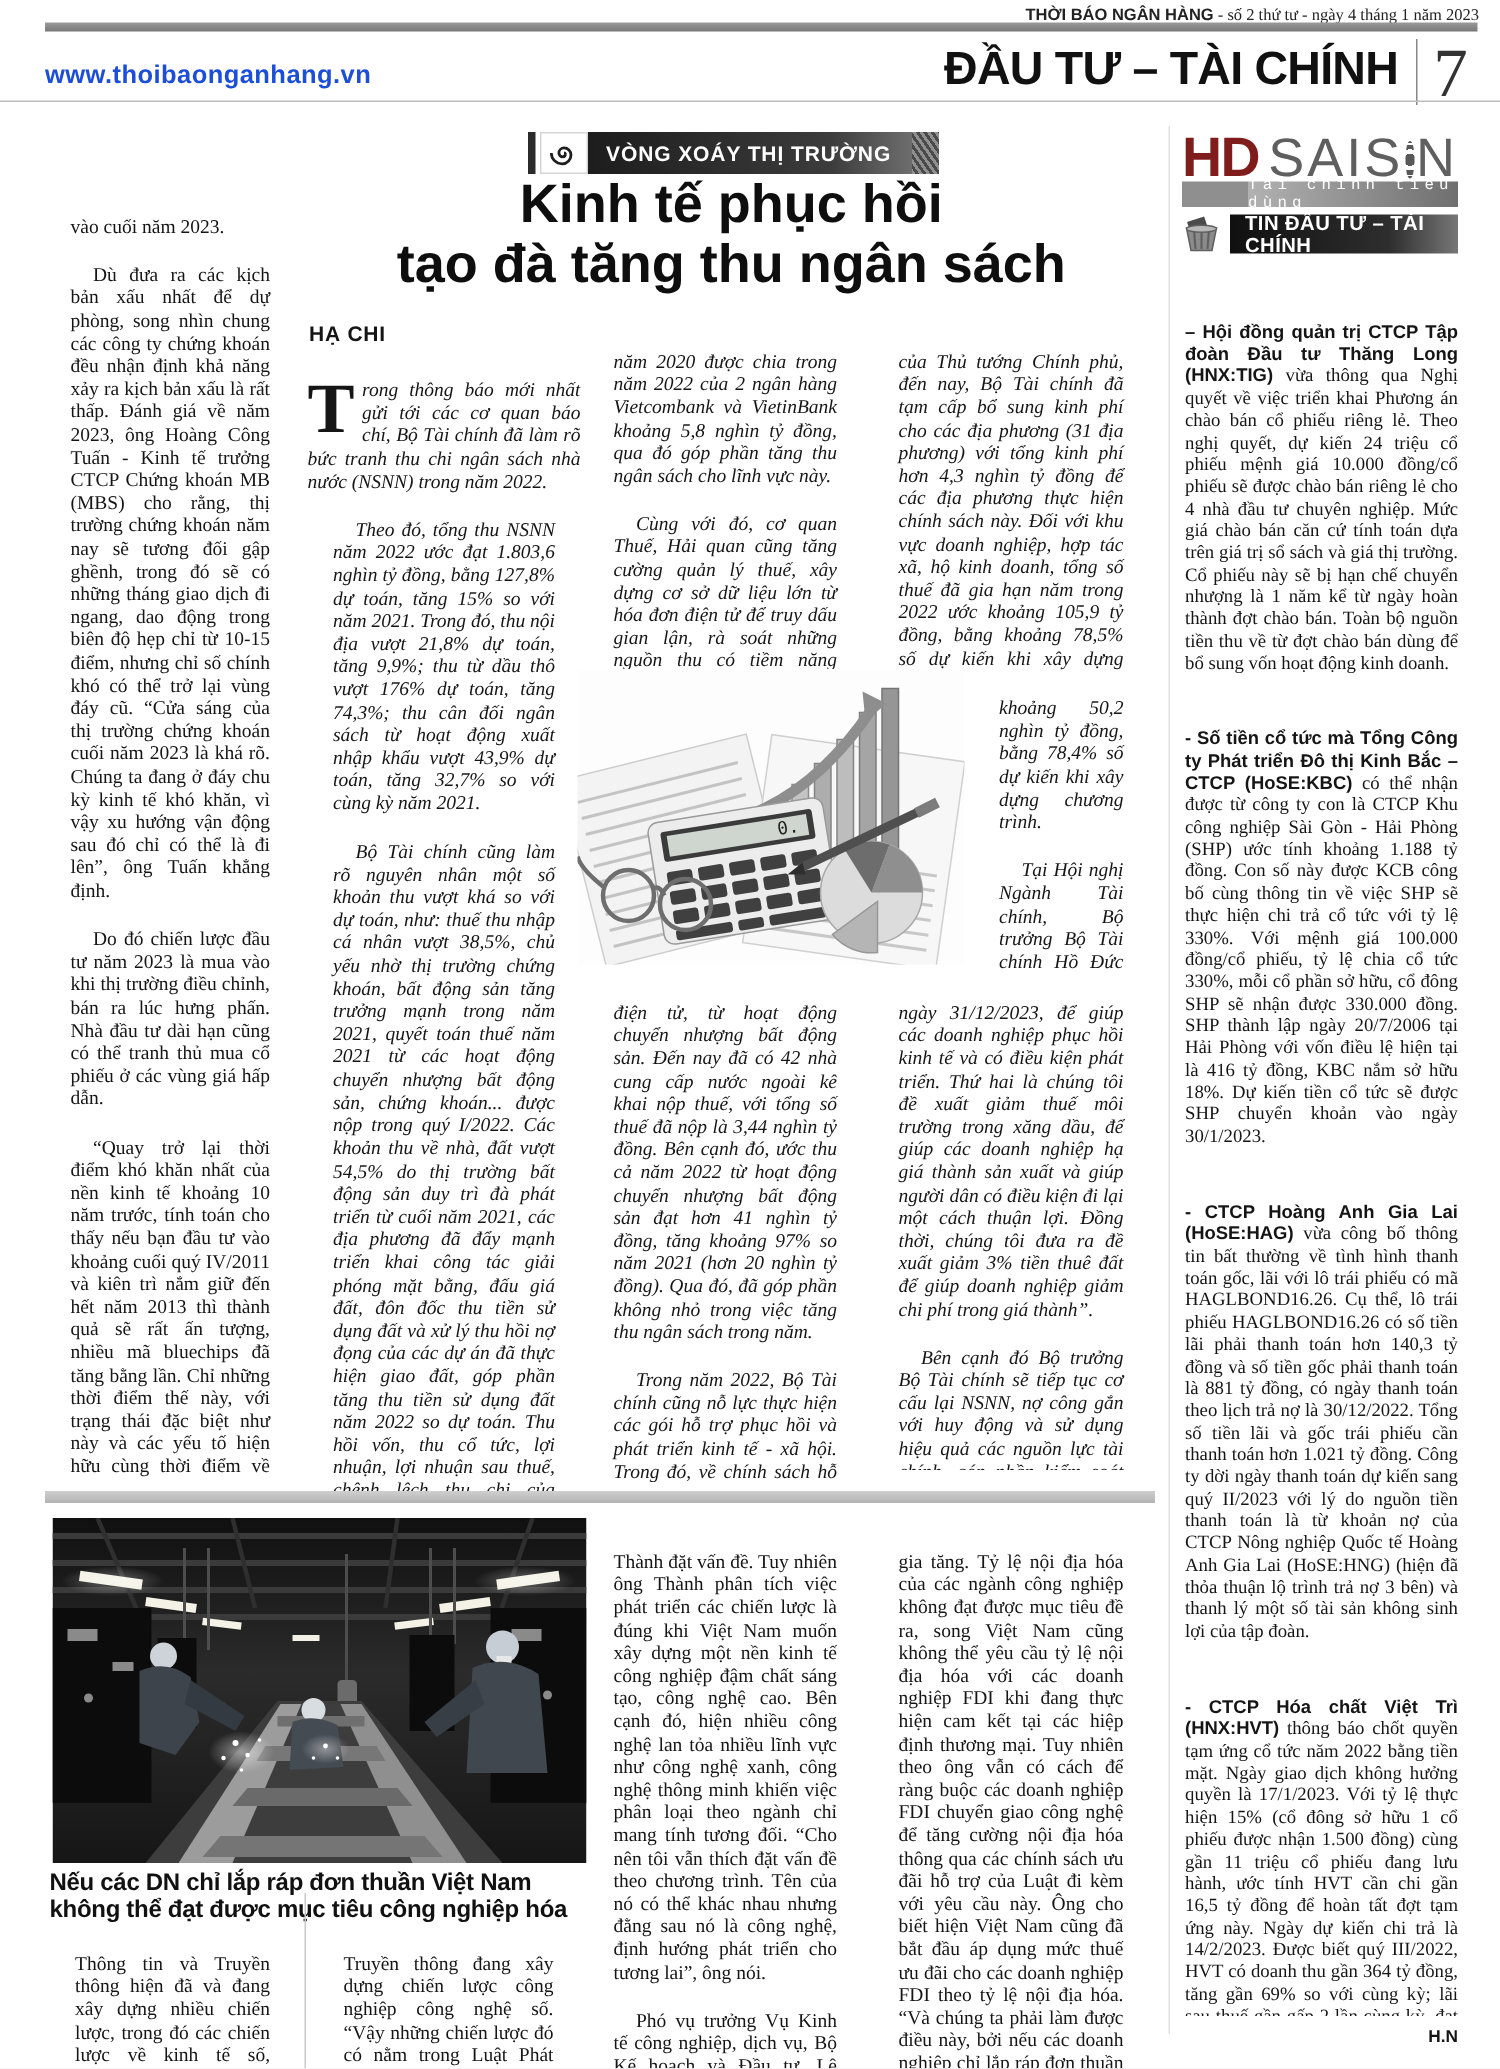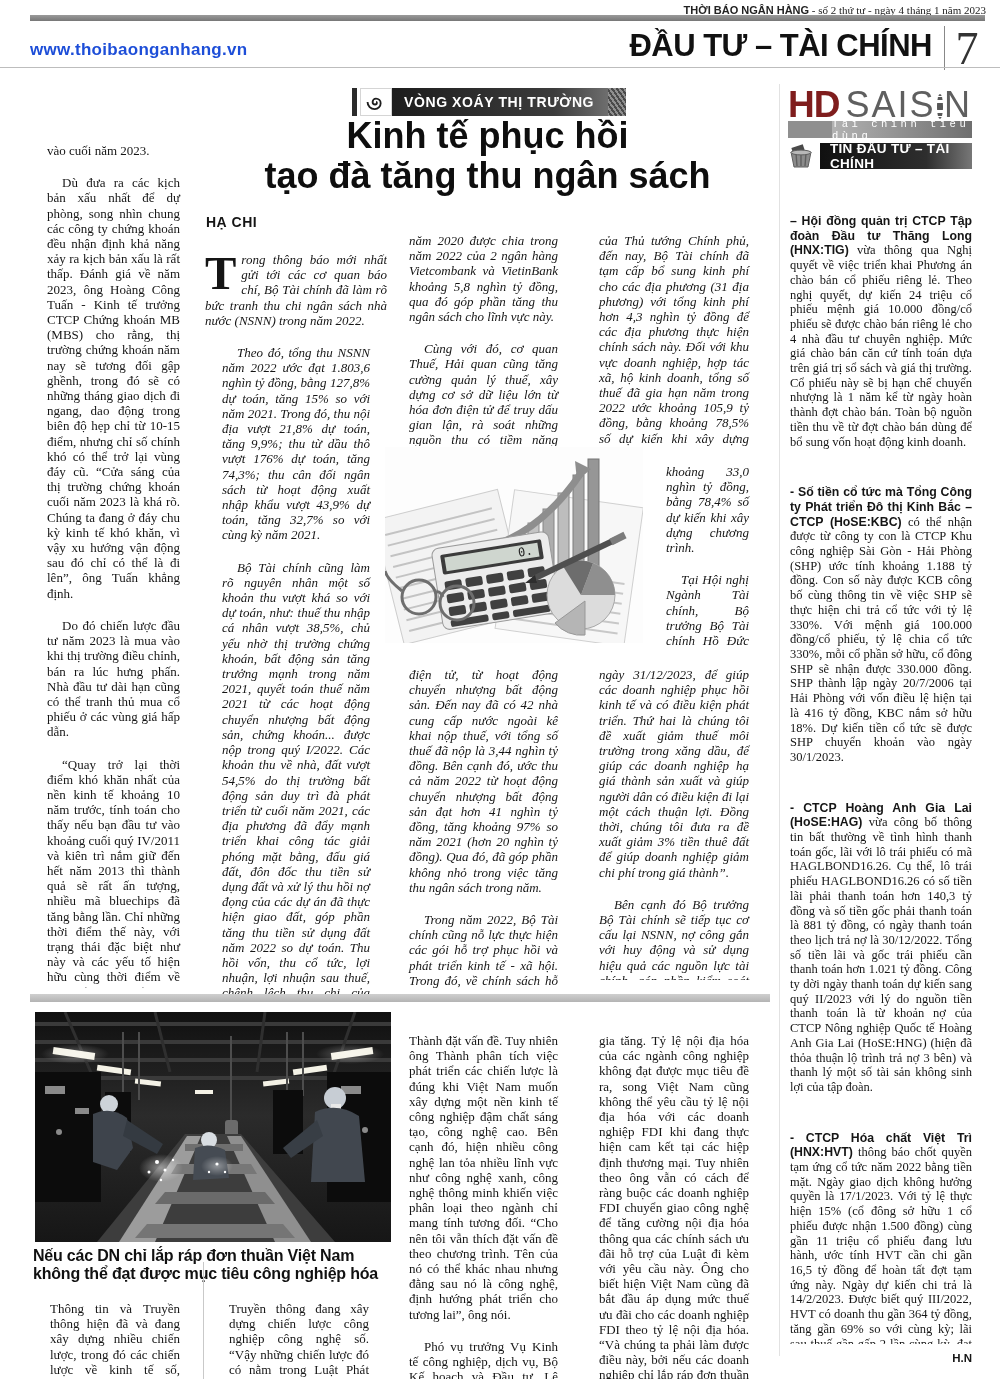--- a/index.html
+++ b/index.html
@@ -215,21 +215,21 @@
 
   <div class="abs textcol cont body ital" style="left:392px;top:650px;width:183px;height:338px;">
       <p>điện tử, từ hoạt động chuyển nhượng bất động sản. Đến nay đã có 42 nhà cung cấp nước ngoài kê khai nộp thuế, với tổng số thuế đã nộp là 3,44 nghìn tỷ đồng. Bên cạnh đó, ước thu cả năm 2022 từ hoạt động chuyển nhượng bất động sản đạt hơn 41 nghìn tỷ đồng, tăng khoảng 97% so năm 2021 (hơn 20 nghìn tỷ đồng). Qua đó, đã góp phần không nhỏ trong việc tăng thu ngân sách trong năm.</p>
       <p>Trong năm 2022, Bộ Tài chính cũng nỗ lực thực hiện các gói hỗ trợ phục hồi và phát triển kinh tế - xã hội. Trong đó, về chính sách hỗ trợ tiền thuê nhà cho người lao động theo Quyết định số 08/2022/QĐ-TTg ngày 28/3/2022</p>
     </div>
 
   <div class="abs textcol cont body ital" style="left:582px;top:216px;width:184px;height:231px;">
       <p>của Thủ tướng Chính phủ, đến nay, Bộ Tài chính đã tạm cấp bổ sung kinh phí cho các địa phương (31 địa phương) với tổng kinh phí hơn 4,3 nghìn tỷ đồng để các địa phương thực hiện chính sách này. Đối với khu vực doanh nghiệp, hợp tác xã, hộ kinh doanh, tổng số thuế đã gia hạn năm trong 2022 ước khoảng 105,9 tỷ đồng, bằng khoảng 78,5% số dự kiến khi xây dựng chương trình. Các chính sách miễn, giảm thuế, phí, lệ phí, tổng số thuế miễn, giảm trong năm 2022 ước thực hiện</p>
     </div>
   <div class="abs textcol cont body ital" style="left:649px;top:447px;width:117px;height:202px;">
-      <p>khoảng 33,0 nghìn tỷ đồng, bằng 78,4% số dự kiến khi xây dựng chương trình.</p>
+      <p>khoảng 50,2 nghìn tỷ đồng, bằng 78,4% số dự kiến khi xây dựng chương trình.</p>
       <p>Tại Hội nghị Ngành Tài chính, Bộ trưởng Bộ Tài chính Hồ Đức Phớc cho biết: “Trong năm 2023, Bộ trưởng Bộ Tài chính tiếp tục đề nghị với Chính phủ và đề nghị với Quốc hội cho giãn hoãn các loại thuế cũng như là tiền thuê đất đến</p>
     </div>
   <div class="abs textcol cont body ital" style="left:582px;top:650px;width:184px;height:330px;">
       <p>ngày 31/12/2023, để giúp các doanh nghiệp phục hồi kinh tế và có điều kiện phát triển. Thứ hai là chúng tôi đề xuất giảm thuế môi trường trong xăng dầu, để giúp các doanh nghiệp hạ giá thành sản xuất và giúp người dân có điều kiện đi lại một cách thuận lợi. Đồng thời, chúng tôi đưa ra đề xuất giảm 3% tiền thuê đất để giúp doanh nghiệp giảm chi phí trong giá thành”.</p>
       <p>Bên cạnh đó Bộ trưởng Bộ Tài chính sẽ tiếp tục cơ cấu lại NSNN, nợ công gắn với huy động và sử dụng hiệu quả các nguồn lực tài chính, góp phần kiểm soát lạm phát, bảo đảm các cân đối lớn của nền kinh tế, các mục tiêu kế hoạch tài chính quốc gia...◢</p>
     </div>
 
   <div class="abs divider" style="left:30px;top:994px;width:740px;height:8px;"></div>
 
   <div class="abs" style="left:35px;top:1012px;width:356px;height:230px;">

